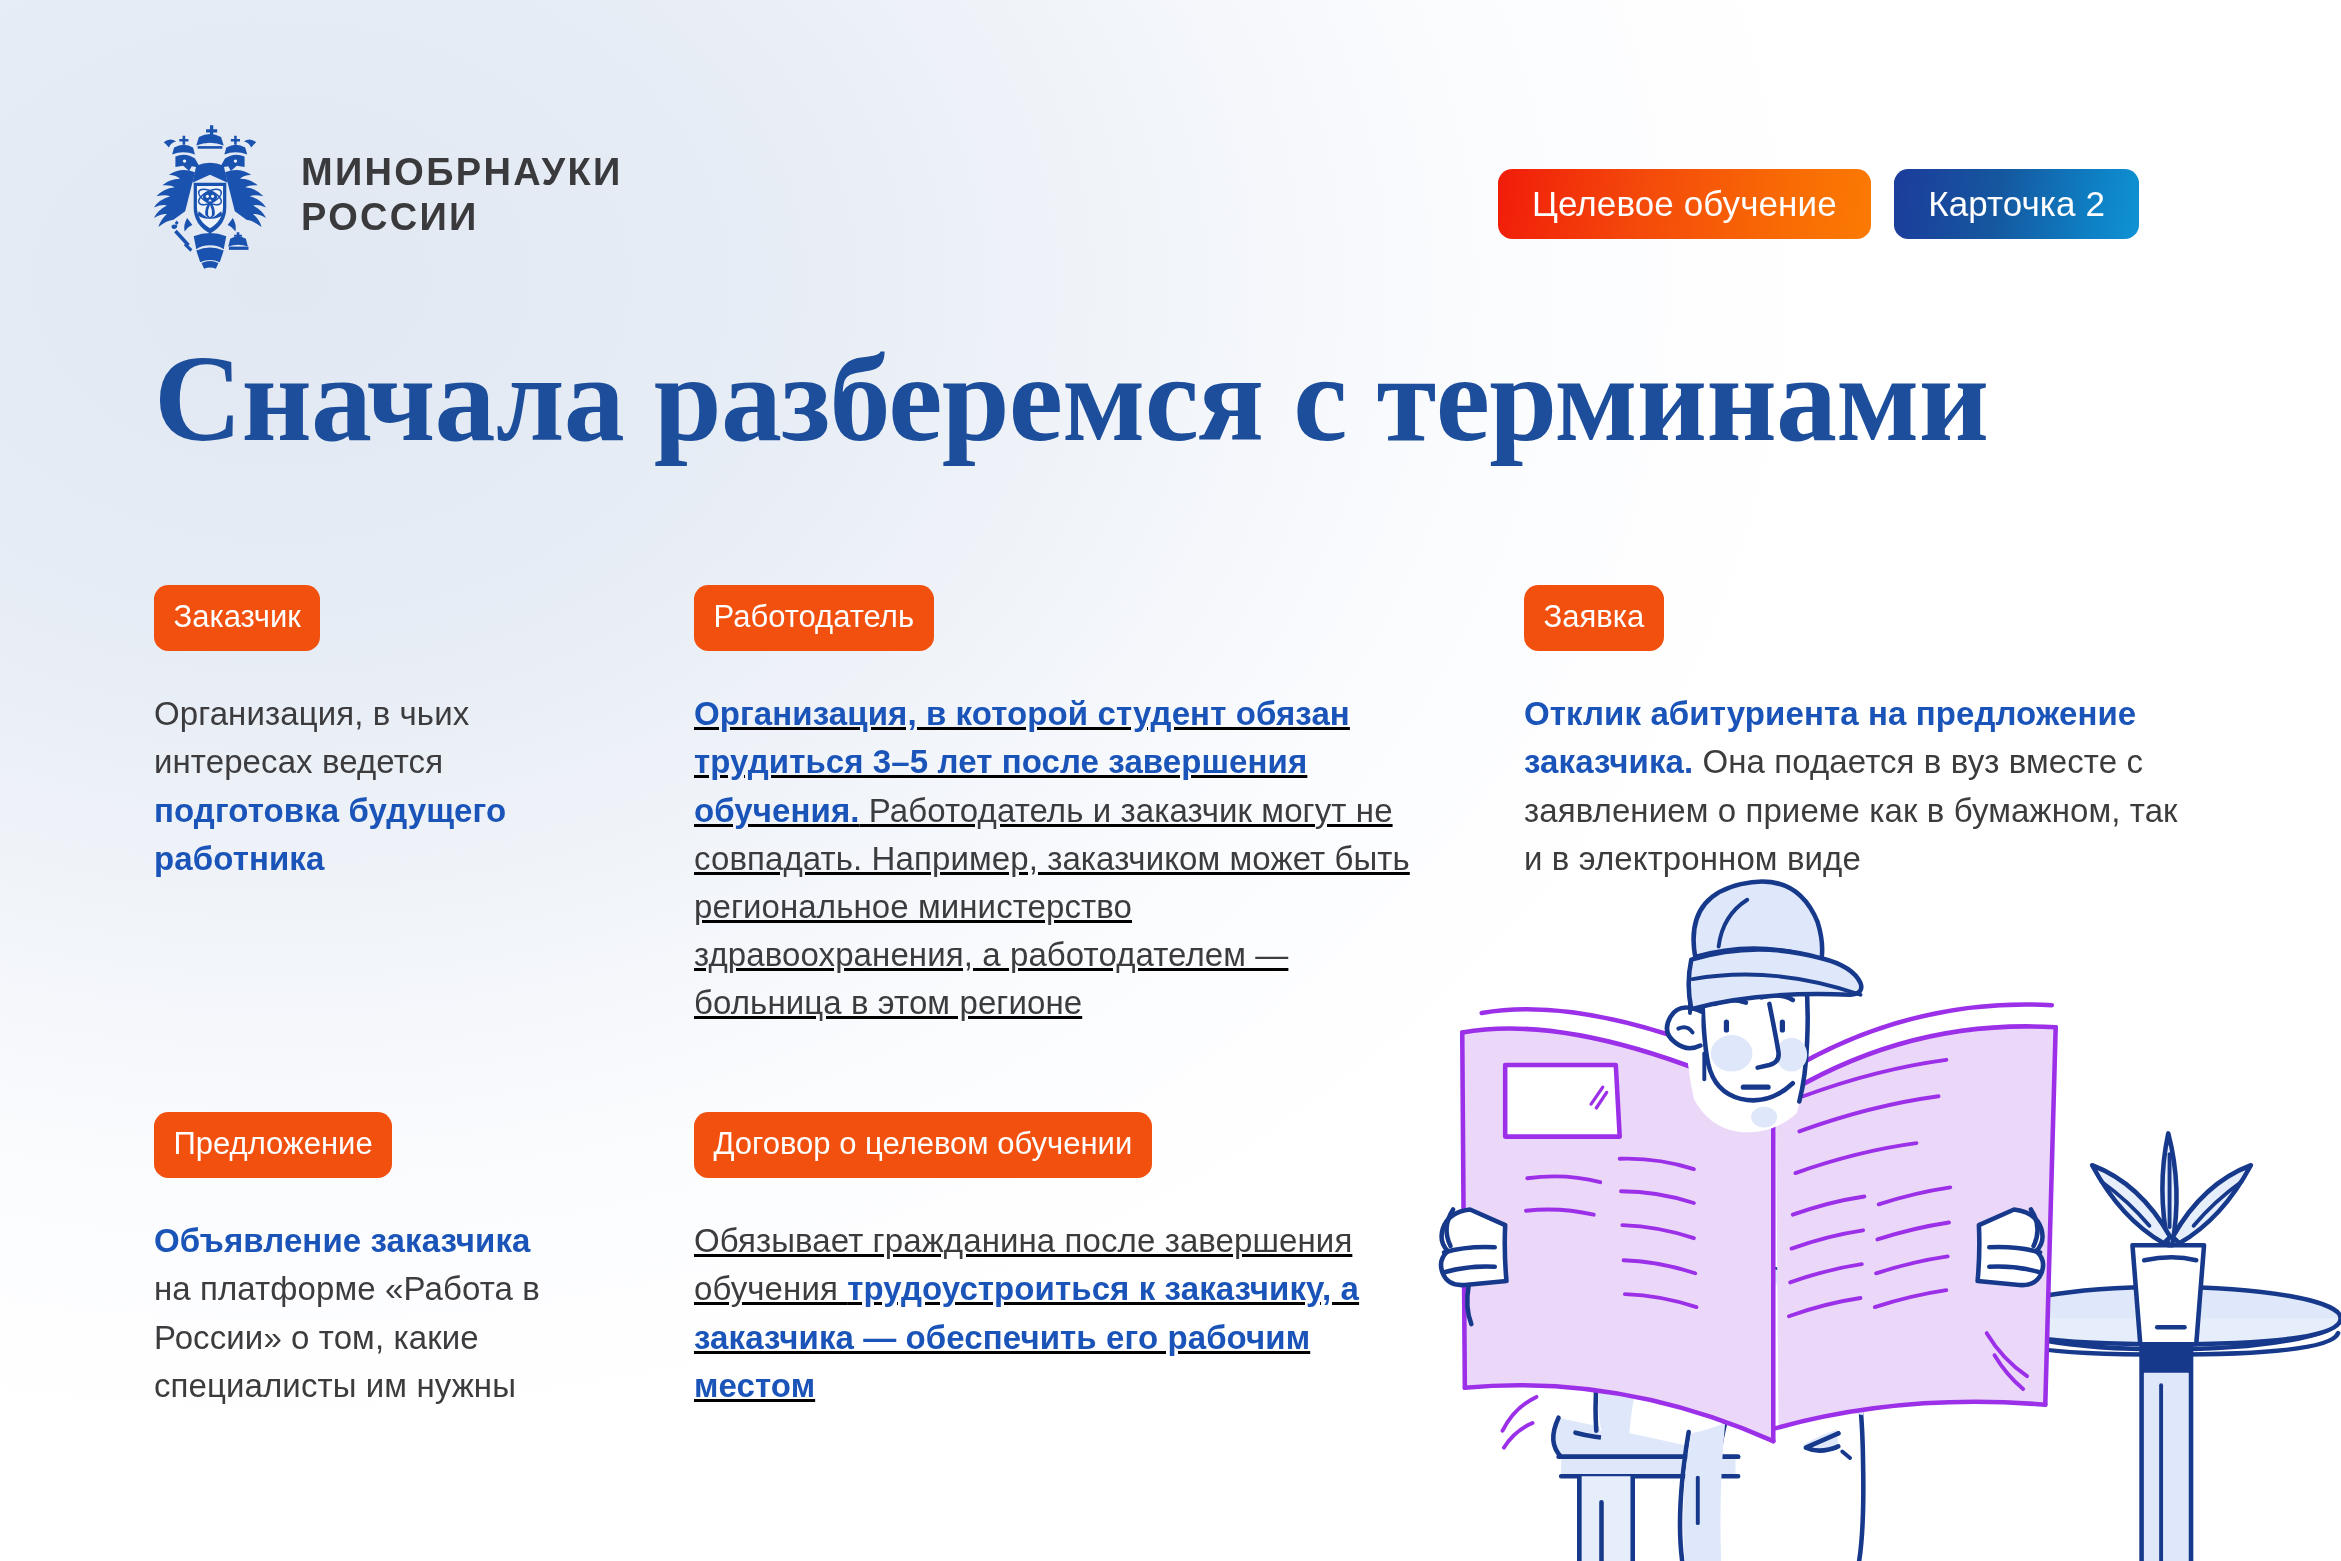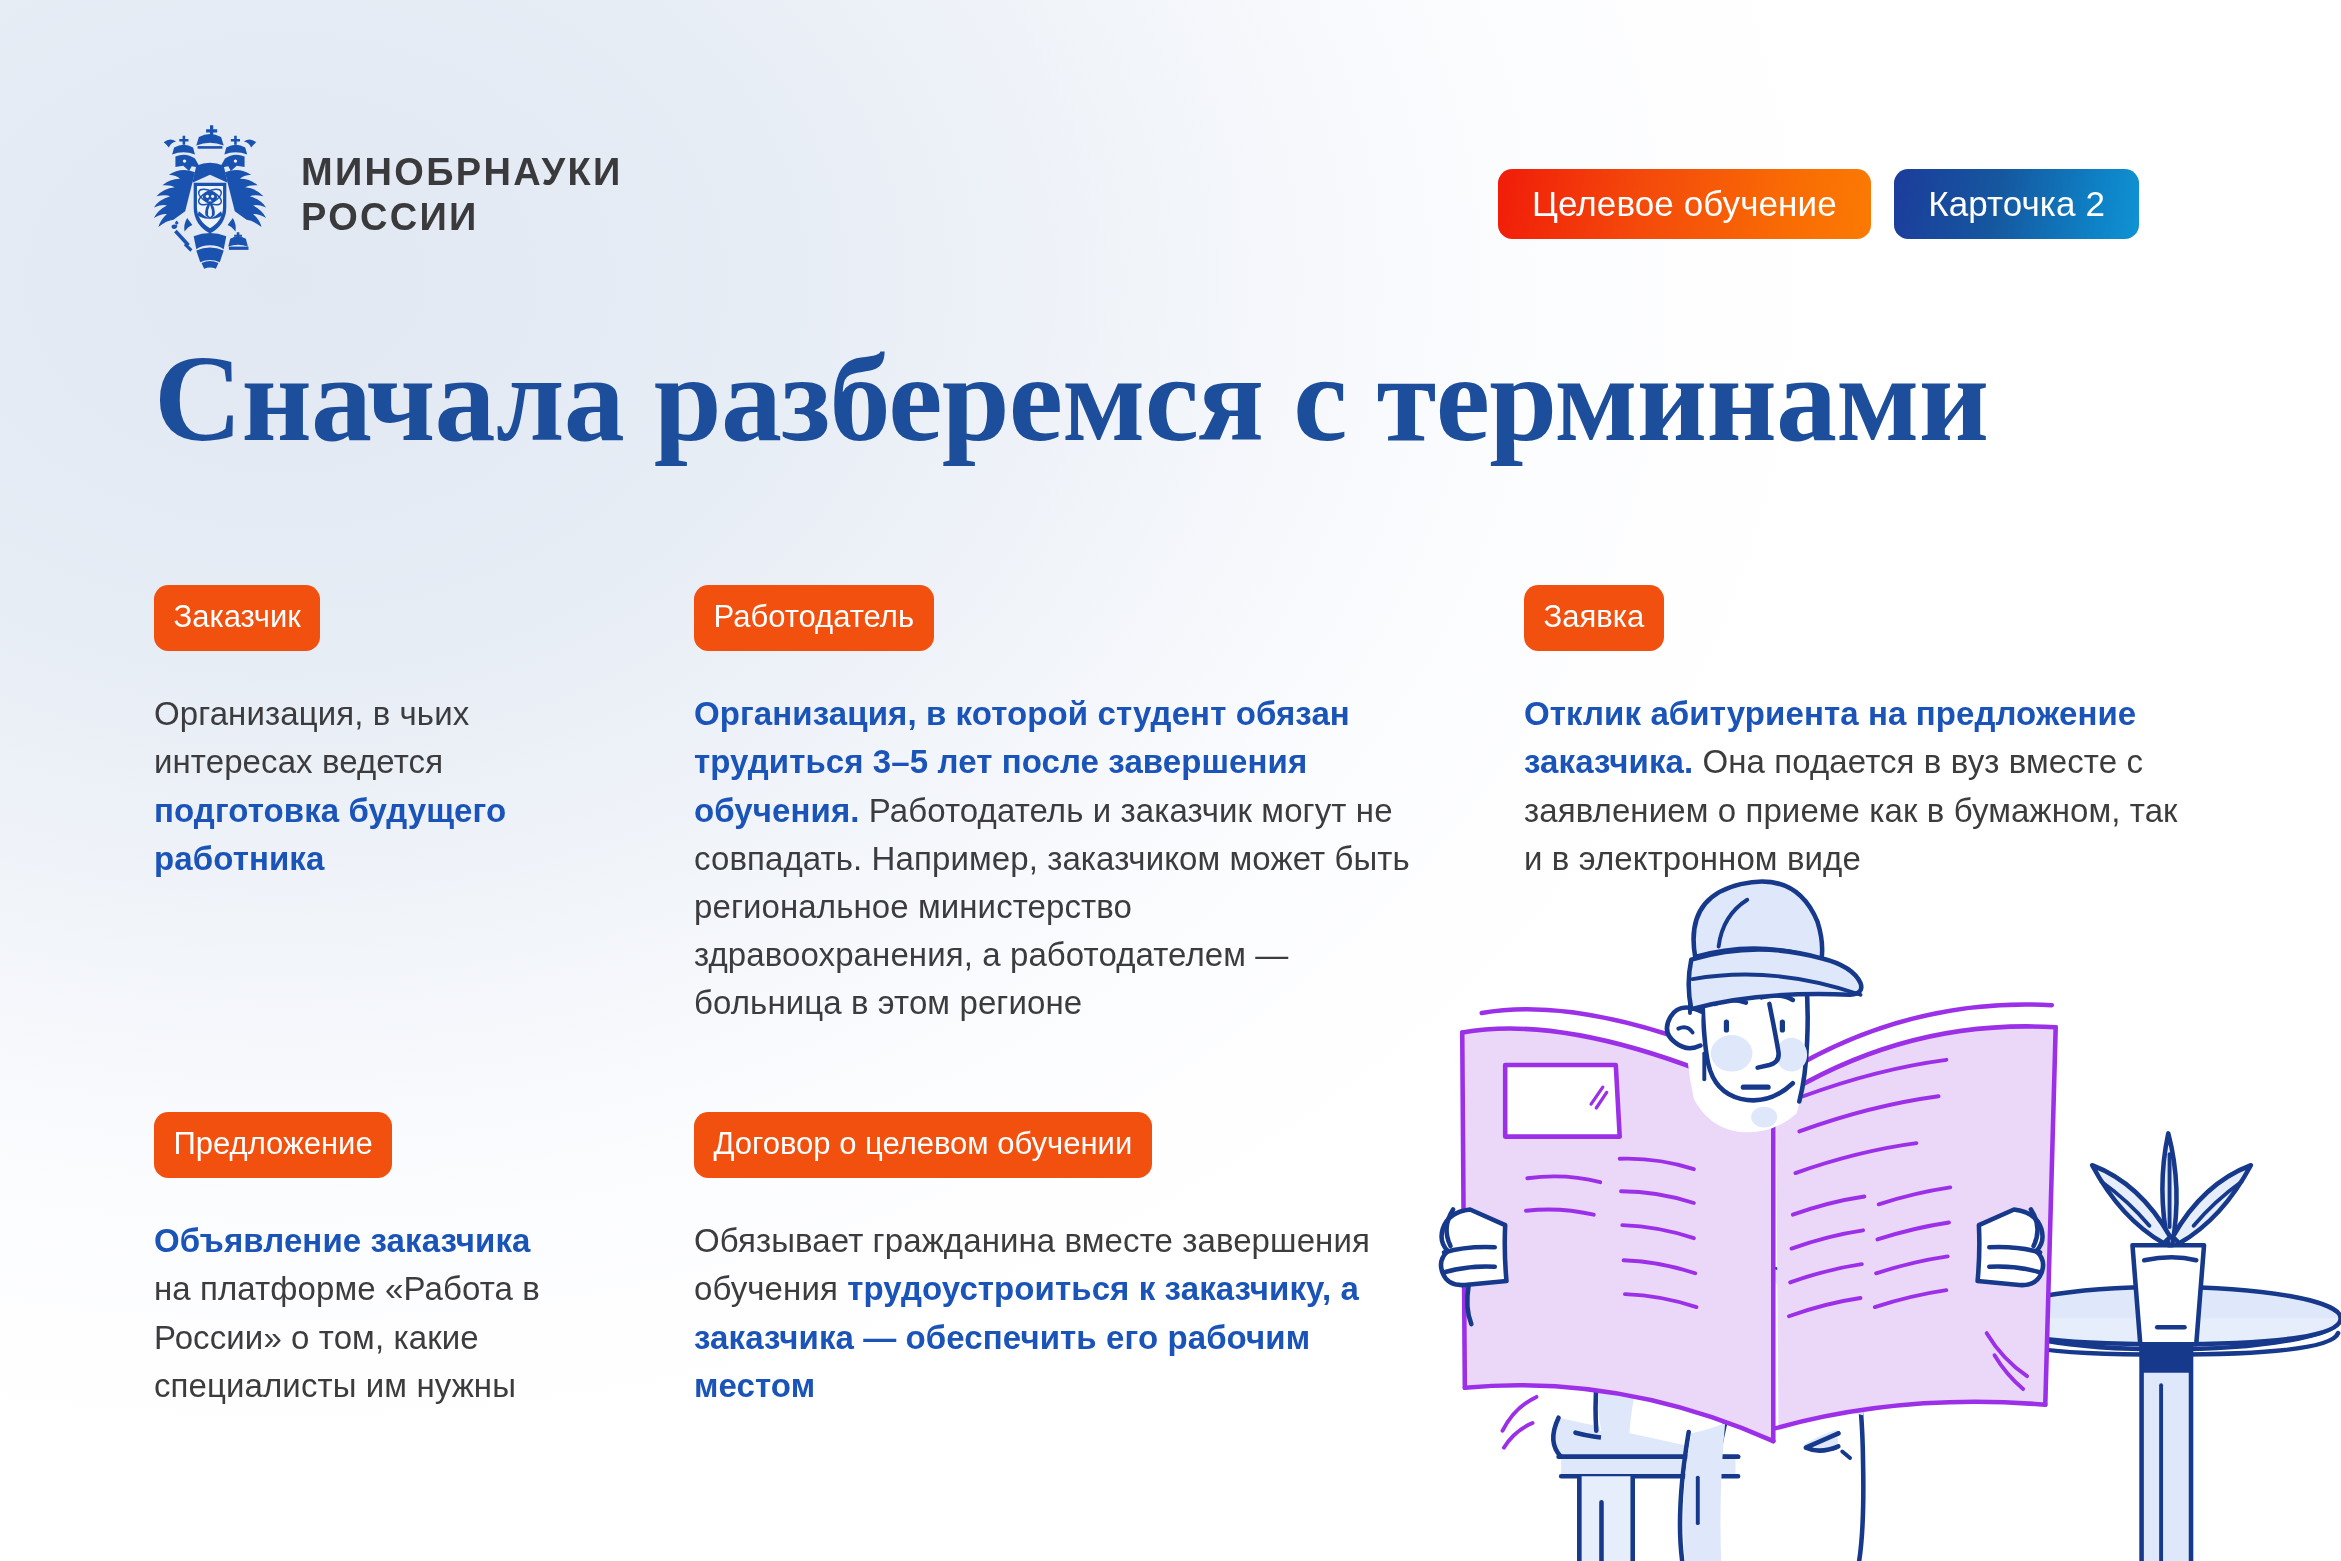--- a/index.html
+++ b/index.html
@@ -100,21 +100,21 @@
     position: absolute;
     left: 0;
     top: 585px;
     width: 2214px;
     height: 976px;
   }
   .term {
     position: absolute;
   }
   .col1 { left: 154px; }
-  .col2 { left: 694px; }
+  .col2 { left: 694px; text-decoration: underline; }
   .col3 { left: 1524px; }
   .row1 { top: 0px; }
   .row2 { top: 527px; }
 
   .w-narrow { width: 416px; }
   .w-wide   { width: 716px; }
   .w-right  { width: 673px; }
 
   .chip {
     display: inline-block;
@@ -260,21 +260,21 @@
     <div class="term col1 row2 w-narrow">
       <div class="chip">Предложение</div>
       <div class="body-text">
         <b>Объявление заказчика</b><span> на платформе «Работа в России» о том, какие специалисты им нужны</span>
       </div>
     </div>
 
     <div class="term col2 row2 w-wide">
       <div class="chip">Договор о целевом обучении</div>
       <div class="body-text">
-        <span>Обязывает гражданина вместе завершения обучения </span><b>трудоустроиться к заказчику, а заказчика — обеспечить его рабочим местом</b>
+        <span>Обязывает гражданина после завершения обучения </span><b>трудоустроиться к заказчику, а заказчика — обеспечить его рабочим местом</b>
       </div>
     </div>
   </div>
 
   <div class="illustration">
     <svg viewBox="0 0 1400 1080" xmlns="http://www.w3.org/2000/svg" aria-hidden="true">
       <g fill="none" stroke="#17398C" stroke-width="7" stroke-linecap="round" stroke-linejoin="round">
 
         <ellipse cx="1130" cy="707" rx="268" ry="48" fill="#DEE8FA" stroke="#17398C"></ellipse>
         <path d="M862 707 q0 40 268 40 q268 0 268 -40" fill="#E7EEFB" stroke="#17398C"></path>

